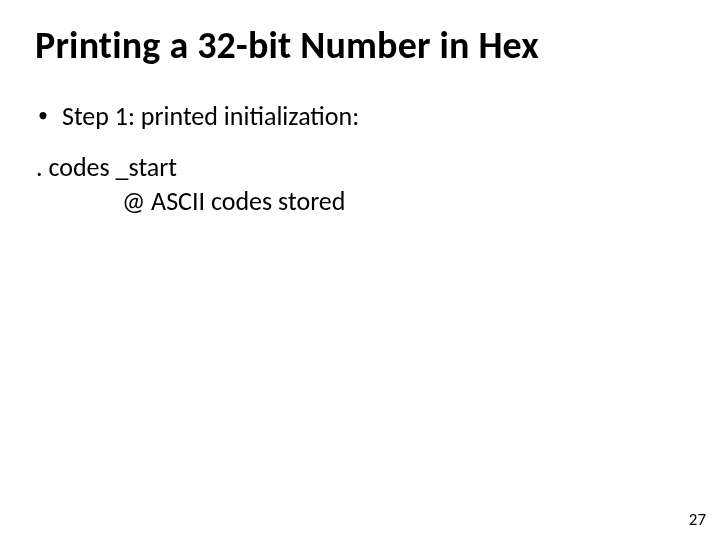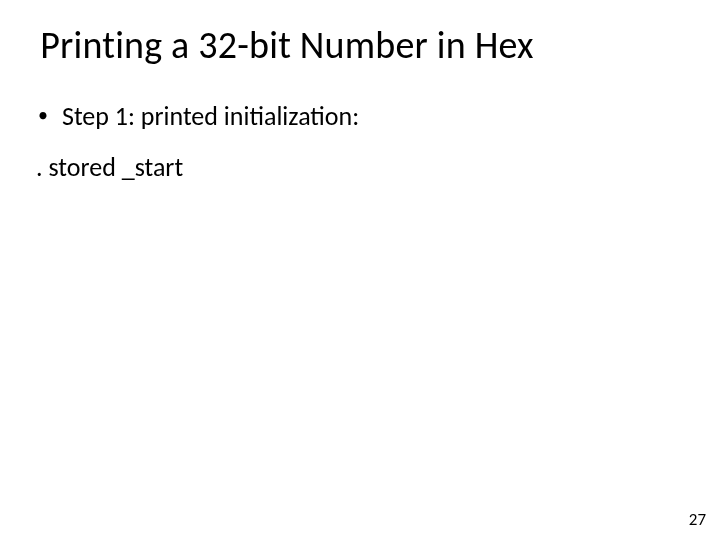--- a/index.html
+++ b/index.html
@@ -19,21 +19,21 @@
     position: relative;
     box-sizing: border-box;
   }
   .title {
     position: absolute;
     top: 22px;
     left: 0;
     width: 574px;
     text-align: center;
     font-size: 38px;
-    font-weight: 400;
+    font-weight: 700;
     letter-spacing: 0.2px;
   }
   .body {
     position: absolute;
     top: 100px;
     left: 36px;
     right: 36px;
     font-size: 26px;
     line-height: 1.25;
   }
@@ -69,17 +69,18 @@
 
   <div class="title">Printing a 32-bit Number in Hex</div>
 
   <div class="body">
 
     <div class="bullet-row">
       <span class="bullet-dot">•</span>
       <span>Step 1: printed initialization:</span>
     </div>
 
-    <p class="para">. stored _start</p>
+    <p class="para">. codes _start</p>
+    <p class="para indent">@ ASCII codes stored</p>
   </div>
 
   <div class="pagenum">27</div>
 </div>
 
 </body></html>

